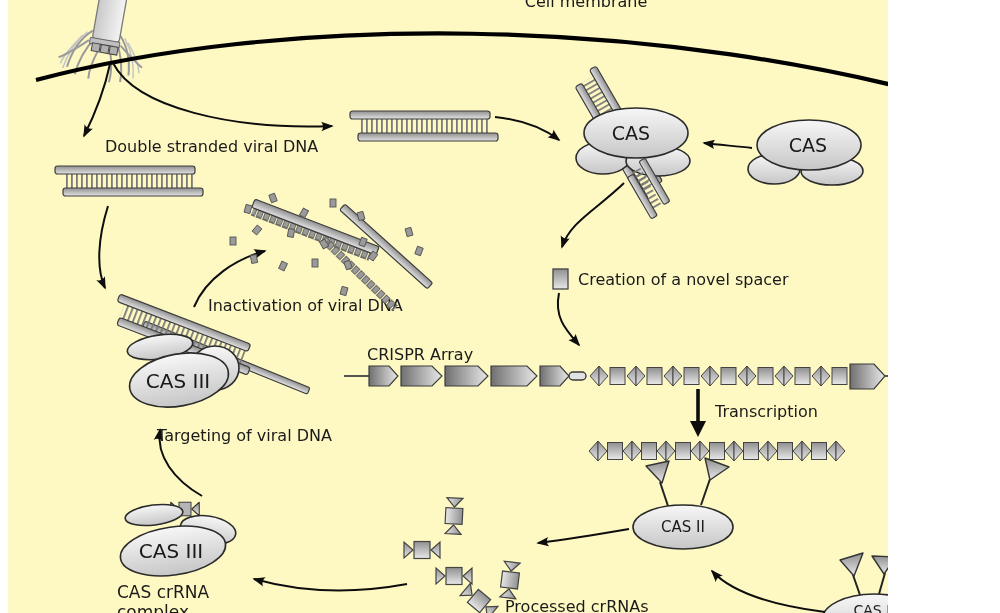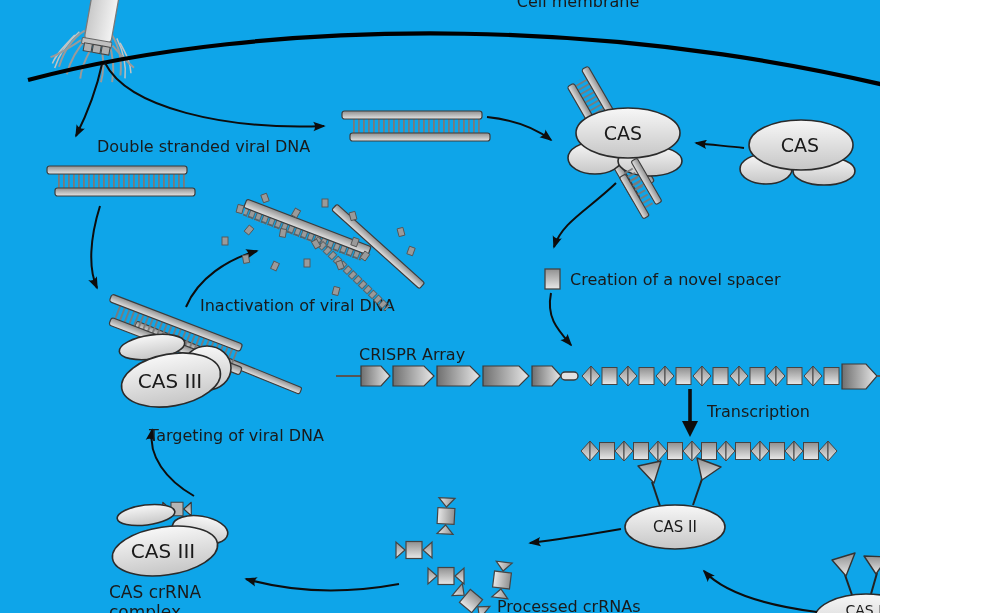--- a/index.html
+++ b/index.html
@@ -1,17 +1,17 @@
 <!DOCTYPE html>
 <html><head>
 <meta charset="utf-8">
 <style>
   html,body{margin:0;padding:0;background:#fff;}
-  #stage{position:relative;width:880px;height:613px;overflow:hidden;background:#0ea5e9;
-         font-family:"DejaVu Sans","Liberation Sans",sans-serif;}
+  #stage{position:relative;width:880px;height:613px;overflow:hidden;background:#fef9c3;
+         font-family:"DejaVu Sans","Liberation Sans",sans-serif;margin-left:8px;}
   svg{position:absolute;inset:0;}
   text{fill:#1a1a1a;}
   .lbl{font-size:16px;}
   .lbl-big{font-size:19px;}
   .lbl-cas3{font-size:20px;}
   .lbl-cas2{font-size:15px;}
   .lbl-cas2b{font-size:14px;}
   .arrow{stroke:#0d0d0d;stroke-width:2;fill:none;}
   .blob{fill:url(#gEll);stroke:#2b2b2b;stroke-width:1.6;}
   .tri{fill:url(#gSq);stroke:#333;stroke-width:1.4;stroke-linejoin:round;}

